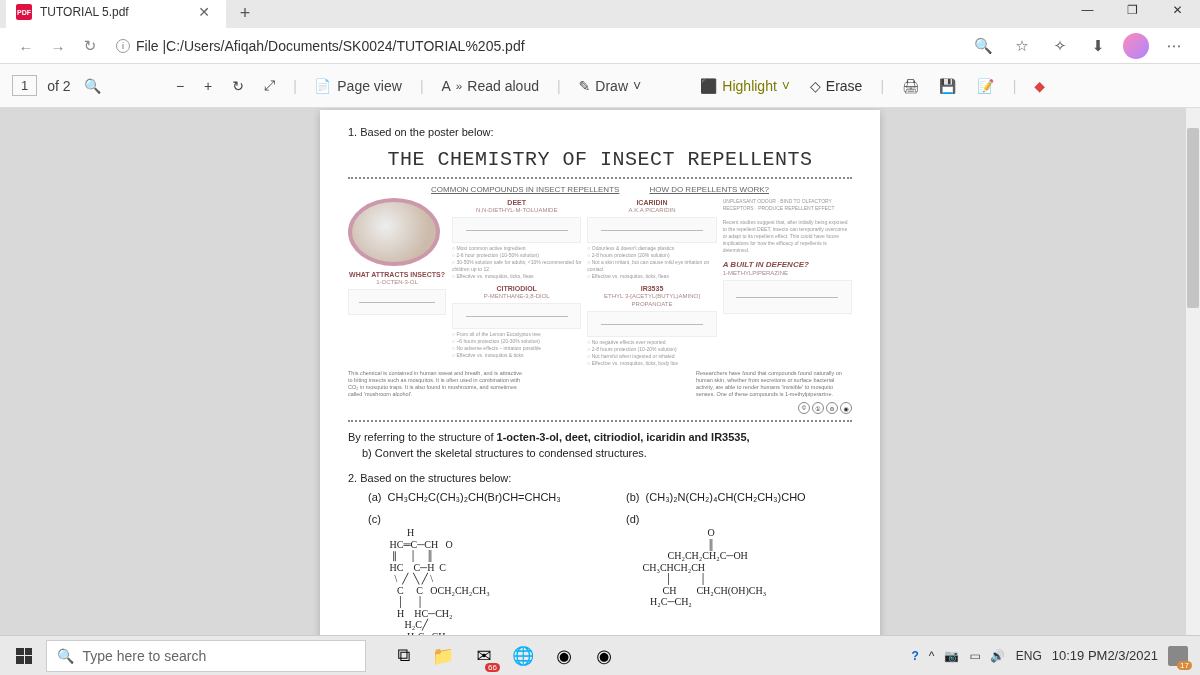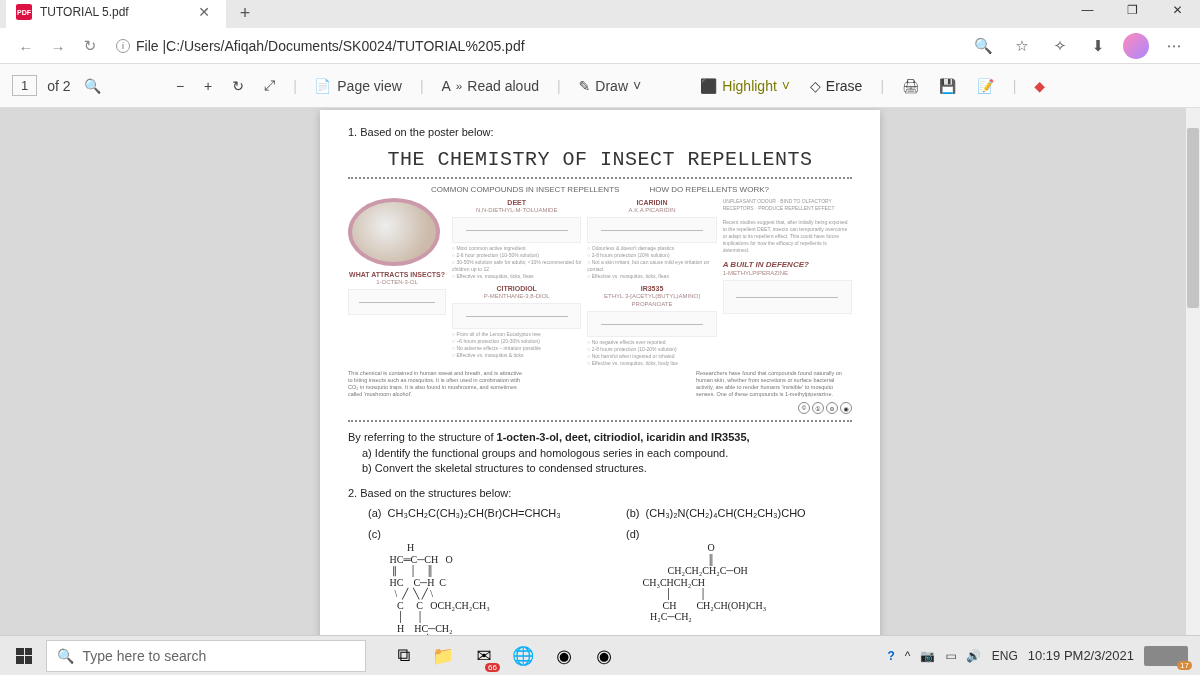--- a/index.html
+++ b/index.html
@@ -30,21 +30,21 @@
 .highlight-btn { color:#7a7a00; }
 .erase-btn { color:#333; }
 
 
 .doc-area { height:559px; background:#d9d9d9; overflow:auto; display:flex; justify-content:center; padding:2px 0; position:relative; }
 .page { width:560px; background:#fff; box-shadow:0 2px 8px rgba(0,0,0,.2); padding:16px 28px; font-size:11px; color:#222; }
 .q-num { font-size:11px; margin-bottom:6px; }
 .poster-title { font-family:Liberation Mono, monospace; font-size:20px; color:#333; text-align:center; margin:10px 0 6px; letter-spacing:0.5px; }
 
 .poster { border-top:2px dotted #888; border-bottom:2px dotted #888; padding:6px 0; margin-bottom:8px; }
-.poster-head { display:flex; justify-content:center; gap:30px; font-size:8px; color:#666; margin-bottom:4px; }
+.poster-head { display:flex; justify-content:center; gap:30px; font-size:8px; color:#666; margin-bottom:4px;text-decoration:underline; }
 .poster-row { display:flex; gap:6px; }
 .p-col { flex:1; font-size:5.5px; line-height:1.3; color:#777; }
 .mosq-img { width:92px; height:68px; border-radius:50%; border:4px solid #c9a; background:radial-gradient(circle at 40% 40%,#eee,#cba 70%); margin-bottom:4px; }
 .p-label { font-size:7px; font-weight:bold; color:#8a4a4a; text-align:center; }
 .p-sub { font-size:6px; color:#a88; text-align:center; }
 .chem-box { height:26px; background:#fafafa; border:1px solid #eee; margin:2px 0; position:relative; }
 .chem-box::before { content:""; position:absolute; left:10%; right:10%; top:50%; height:1px; background:#bbb; }
 .bullets { font-size:5px; color:#999; line-height:1.4; }
 .buildin-title { font-size:8px; color:#8a4a4a; font-weight:bold; }
 .buildin-sub { font-size:6px; color:#a88; }
@@ -65,21 +65,21 @@
 .start-grid { width:16px; height:16px; display:grid; grid-template:1fr 1fr/1fr 1fr; gap:1px; }
 .start-grid span { background:#333; }
 .search-box { height:32px; width:320px; background:#fff; border:1px solid #ccc; display:flex; align-items:center; padding:0 10px; font-size:14px; color:#666; margin-left:4px; }
 .search-box .mag { margin-right:8px; }
 .tb-icons { display:flex; align-items:center; gap:4px; margin-left:20px; }
 .tb-ic { width:36px; height:36px; display:flex; align-items:center; justify-content:center; font-size:18px; position:relative; }
 .badge { position:absolute; bottom:2px; right:2px; background:#d33; color:#fff; font-size:8px; border-radius:8px; padding:0 3px; }
 .tray { margin-left:auto; display:flex; align-items:center; gap:10px; font-size:12px; color:#333; padding-right:6px; }
 .tray > div { display:flex; align-items:center; }
 .clock { text-align:right; font-size:13px; line-height:1.2; }
-.notif { width:44px; height:20px; background:#888; border-radius:2px; position:relative; }
+.notif { width:20px; height:20px; background:#888; border-radius:2px; position:relative; }
 .notif-badge { position:absolute; bottom:-4px; right:-4px; background:#d88a3a; color:#fff; font-size:8px; border-radius:7px; padding:0 3px; }
 
 .scroll-hint { position:absolute; right:0; top:0; bottom:0; width:14px; background:#f0f0f0; }
 .scroll-thumb { position:absolute; right:1px; top:20px; width:12px; height:180px; background:#c4c4c4; border-radius:2px; }
 </style>
 </head>
 <body>
 
 <div class="tab-bar">
   <div class="tab">
@@ -194,21 +194,20 @@
       <div class="cc-row">
         <span class="cc">©</span>
           <span class="cc">①</span>
           <span class="cc">⊜</span>
           <span class="cc">◉</span>
       </div>
     </div>
 
     <div class="q-body">
       <span>By referring to the structure of </span><strong>1-octen-3-ol, deet, citriodiol, icaridin and IR3535,</strong>
-      <div class="indent">a)  Identify the functional groups and homologous series in each compound.</div>
       <div class="indent">b)  Convert the skeletal structures to condensed structures.</div>
     </div>
 
     <div class="q-body q2">
       <div>2.   Based on the structures below:</div>
       <div class="struct-row">
         <div class="col"><span>(a)</span>&nbsp;&nbsp;<span>CH₃CH₂C(CH₃)₂CH(Br)CH=CHCH₃</span></div>
         <div class="col"><span>(b)</span>&nbsp;&nbsp;<span>(CH₃)₂N(CH₂)₄CH(CH₂CH₃)CHO</span></div>
       </div>
       <div class="struct-row">

